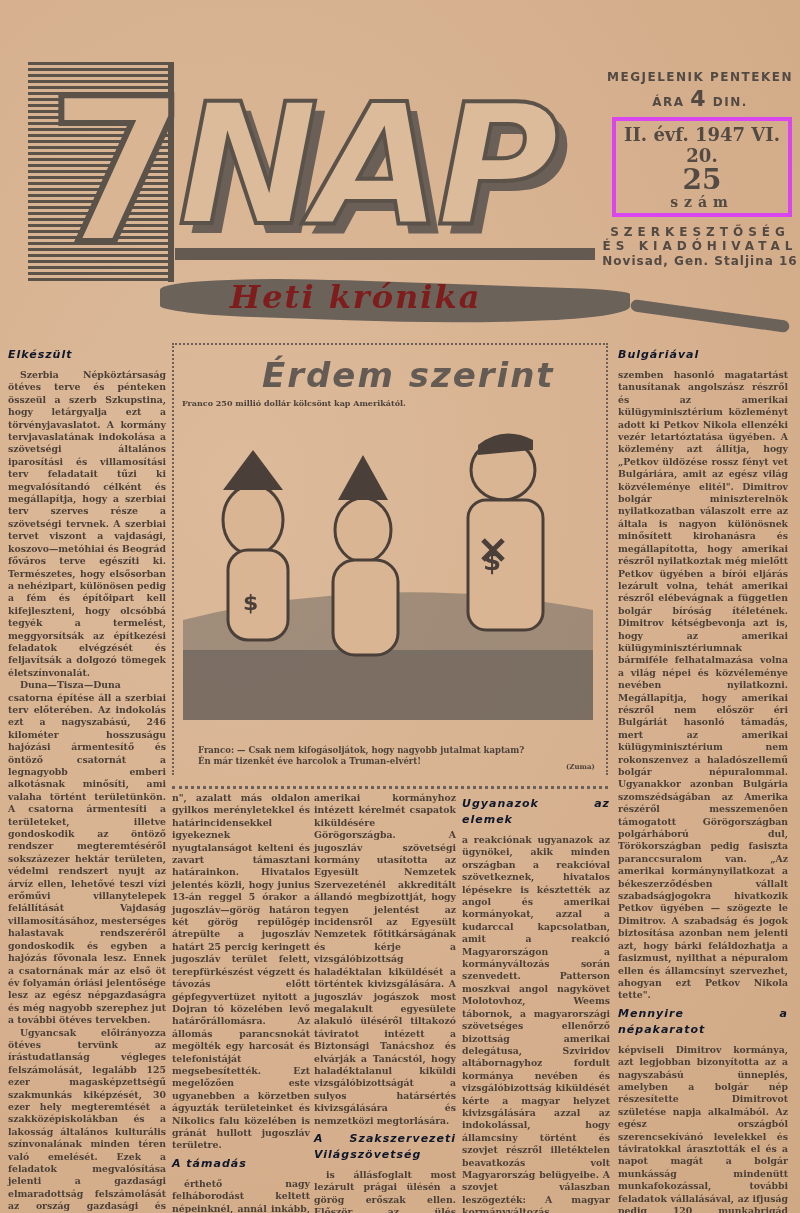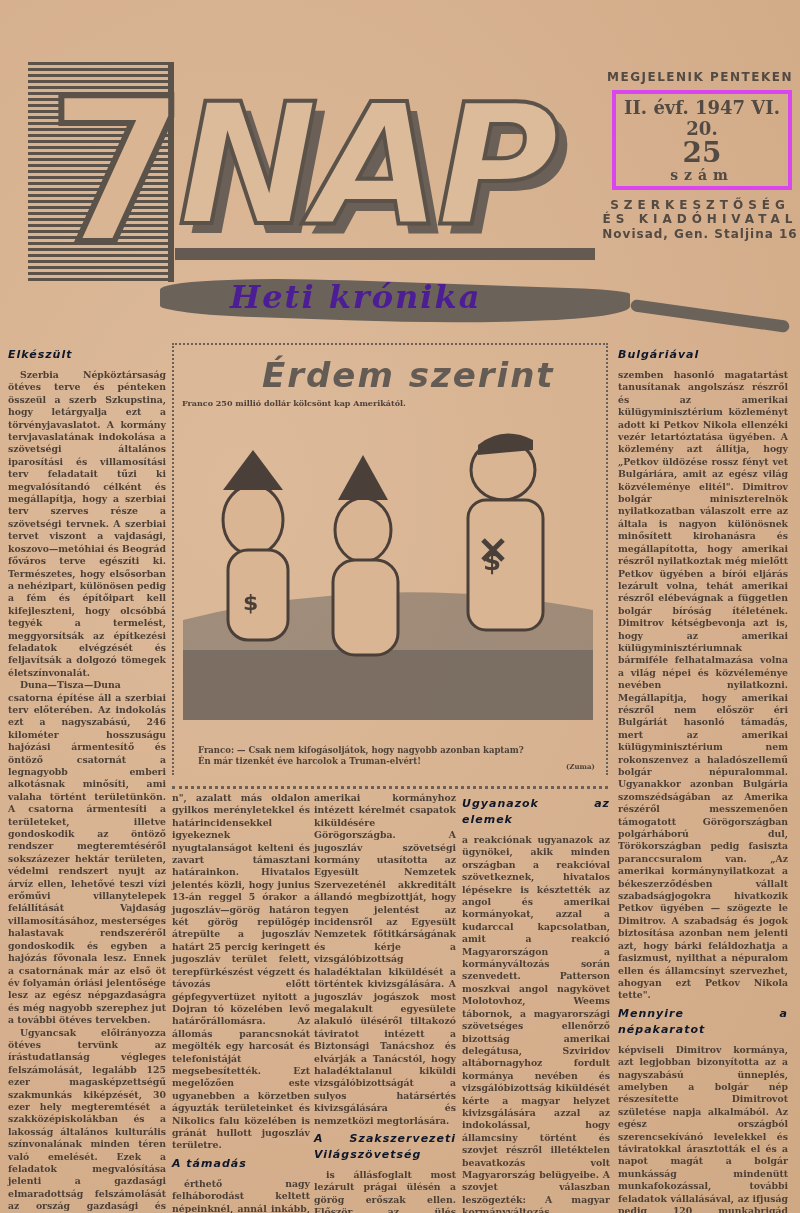--- a/index.html
+++ b/index.html
@@ -28,21 +28,21 @@
   .issuebox{margin:6px 8px 0 12px;border:4px solid #d946ef;padding:3px 2px;}
   .issuebox .line1{font-family:"DejaVu Serif",serif;font-size:18px;}
   .issuebox .num{font-family:"DejaVu Serif",serif;font-size:28px;line-height:28px;}
   .issuebox .szam{font-family:"DejaVu Serif",serif;font-size:14px;letter-spacing:6px;}
   .editorial{font-size:12px;letter-spacing:5px;margin-top:8px;line-height:14px;}
   .address{font-size:12px;letter-spacing:1px;line-height:16px;}
   
   .banner{position:absolute;left:160px;top:282px;width:470px;height:40px;
      background:#6b625a;transform:skewY(2deg);border-radius:40% 10% 60% 20%;}
   .banner-text{position:absolute;left:230px;top:278px;font-family:"DejaVu Serif",serif;
-     font-style:italic;font-weight:bold;font-size:32px;color:#4c1d95;letter-spacing:2px;}
+     font-style:italic;font-weight:bold;font-size:32px;color:#7f1d1d;letter-spacing:2px;}
   .banner-stroke{position:absolute;left:630px;top:310px;width:160px;height:12px;background:#6b625a;transform:rotate(8deg);border-radius:6px;}
   
   .col{position:absolute;font-size:9.3px;line-height:12.4px;text-align:justify;color:#4b3f36;font-weight:bold;}
   .col p{margin:0;text-indent:12px;}
   .hd{font-family:"DejaVu Sans",sans-serif;font-style:italic;font-weight:bold;font-size:11px;
       color:#0f172a;letter-spacing:1px;margin:4px 0 6px 0;line-height:16px;}
   
   .frame{position:absolute;left:172px;top:343px;width:432px;height:430px;
      border-top:2px dotted #6a6058;border-left:2px dotted #6a6058;border-right:2px dotted #6a6058;}
   .frame-bottom{position:absolute;left:172px;top:786px;width:436px;border-top:3px dotted #6a6058;}
@@ -59,20 +59,25 @@
 <div class="paper"></div>
 
 <div class="logo7">
   <div class="seven">7</div>
 </div>
 <div class="logoNAP">NAP</div>
 <div class="logo-bar"></div>
 
 <div class="mast-right">
   <div class="appears">MEGJELENIK PENTEKEN</div>
+  <div class="price">
+    <span>ÁRA</span>
+    <span class="big">4</span>
+    <span>DIN.</span>
+  </div>
   <div class="issuebox">
     <div class="line1">II. évf. 1947 VI. 20.</div>
     <div class="num">25</div>
     <div class="szam">szám</div>
   </div>
   <div class="editorial">
     <div>SZERKESZTŐSÉG</div>
     <div>ÉS KIADÓHIVATAL</div>
   </div>
   <div class="address">Novisad, Gen. Staljina 16</div>
@@ -108,21 +113,21 @@
   <g fill="#4a4039">
     <path d="M40 70 L70 30 L100 70Z"></path>
     <path d="M155 80 L180 35 L205 80Z"></path>
     <path d="M295 25 Q320 5 350 20 L350 30 L295 35Z"></path>
   </g>
   <text x="60" y="190" font-family="DejaVu Sans, sans-serif" font-size="22" font-weight="bold" fill="#4a4039">$</text>
   <text x="300" y="150" font-family="DejaVu Sans, sans-serif" font-size="26" font-weight="bold" fill="#4a4039">$</text>
   <path d="M300 120 L320 140 M320 120 L300 140" stroke="#4a4039" stroke-width="5"></path>
 </svg>
 <div class="cartoon-caption">
-  <div>Franco: — Csak nem kifogásoljátok, hogy nagyobb azonban kaptam?</div>
+  <div>Franco: — Csak nem kifogásoljátok, hogy nagyobb jutalmat kaptam?</div>
   <div>Én már tizenkét éve harcolok a Truman-elvért!</div>
 </div>
 <div class="cartoon-credit">(Zuma)</div>
 
 <div class="col" style="left:172px;top:792px;width:138px;">
   <p style="text-indent:0">n", azalatt más oldalon gyilkos merényletekkel és határincidensekkel igyekeznek nyugtalanságot kelteni és zavart támasztani határainkon. Hivatalos jelentés közli, hogy junius 13-án reggel 5 órakor a jugoszláv—görög határon két görög repülőgép átrepülte a jugoszláv határt 25 percig keringett jugoszláv terület felett, terepfürkészést végzett és távozás előtt gépfegyvertüzet nyitott a Dojran tó közelében levő határőrállomásra. Az állomás parancsnokát megölték egy harcosát és telefonistáját megsebesítették. Ezt megelőzően este ugyanebben a körzetben ágyuzták területeinket és Nikolics falu közelében is gránát hullott jugoszláv területre.</p>
   <div class="hd">A támadás</div>
   <p>érthető nagy felháborodást keltett népeinknél, annál inkább, mert a vizsgálat során kétséget kizáróan megállapították, hogy a görög királypárti fasiszta seregek repülői sok esetben mindössze 3—400 méter magasságban repülték területünk felett, pontosan megkülönböztethették a jelzéseket és megállapíthatták, hogy jugoszláv terület felett tartózkodnak. Nem fér kétség ahhoz, hogy a kihívás szándékosan történt, amit bizonyítanak Caldarisz külügyminiszter és a görög politikai élet egyéb népellenes elemeinek nyilatkozatai is. Azt állították ismételten, hogy az északi határokon nagy csapatösszevonások történnek és veszély fenyegeti Görögországot. A Vima című görög lap és más demokratikus jellegű görög ujság is megállapította, hogy Caldarisz teljesen felelőtlenül tette kijelentését. Célja az, hogy megindokolja a görög kormánynak az</p>
 </div>
 

